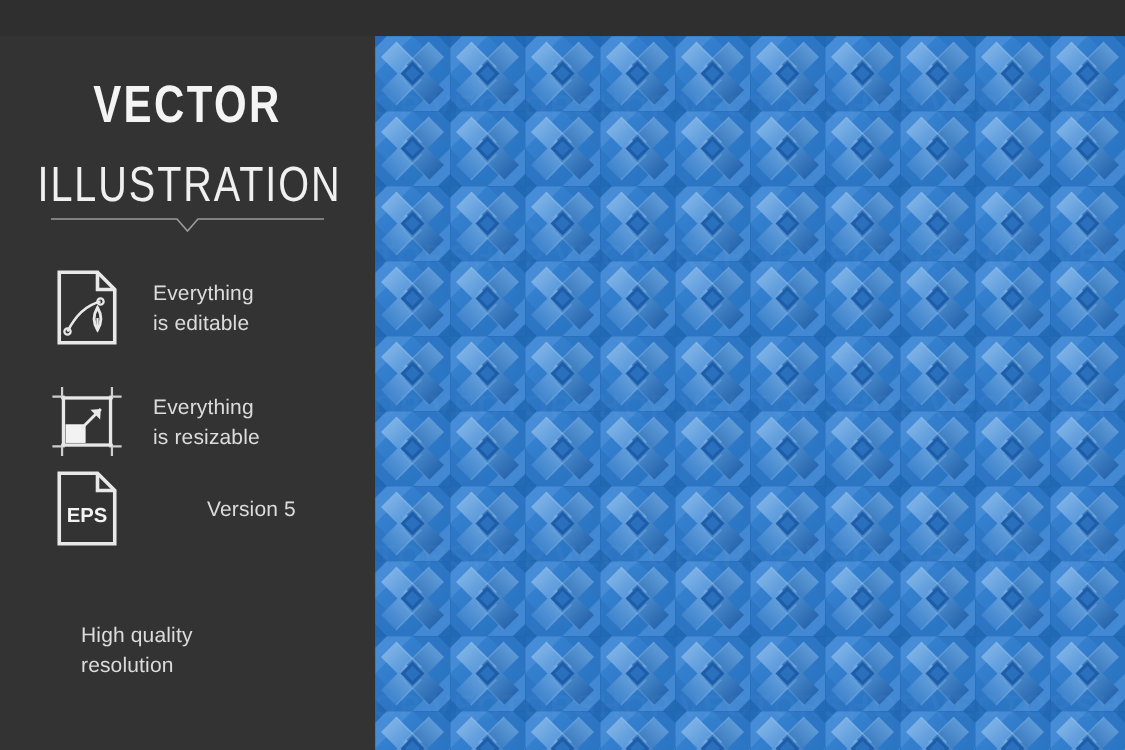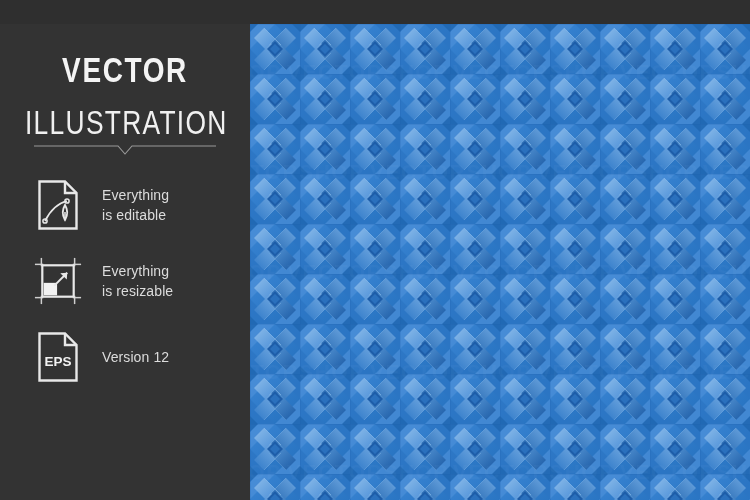--- a/index.html
+++ b/index.html
@@ -59,21 +59,21 @@
   }
 
   
   .feature-row{
     position:absolute;left:34px;
     width:200px;height:62px;
     display:flex;align-items:center;
   }
   #feature-row-0{top:150px;}
   #feature-row-1{top:226px;}
-  #feature-row-2{top:302px;}
+  #feature-row-2{top:284px;gap:36px;}
   #feature-row-3{top:378px;}
 
   .feature-icon{
     width:48px;height:56px;
     flex:0 0 48px;
     display:flex;align-items:center;justify-content:center;
   }
   .feature-text{
     margin-left:20px;
     color:#dcdcdc;
@@ -168,24 +168,26 @@
     </div>
 
     <div class="feature-row" id="feature-row-2">
       <div class="feature-icon">
         <svg width="42" height="52" viewBox="0 0 42 52" aria-hidden="true">
           <path d="M2.5 2.5 L28 2.5 L39.5 14 L39.5 49.5 L2.5 49.5 Z" fill="none" stroke="#e8e8e8" stroke-width="2.4" stroke-linejoin="miter"></path>
           <path d="M28 2.5 L28 14 L39.5 14" fill="none" stroke="#e8e8e8" stroke-width="2.4"></path>
           <text x="21" y="35" text-anchor="middle" font-family="Liberation Sans, sans-serif" font-size="13.5" font-weight="bold" fill="#f2f2f2">EPS</text>
         </svg>
       </div>
-      <div class="feature-text">Version 12</div>
+      <div class="feature-text">Version 5</div>
     </div>
 
     <div class="feature-row" id="feature-row-3">
+      <div class="feature-text">High quality
+resolution</div>
     </div>
 
   </div>
 
   <div id="pattern-panel">
     <svg id="pattern-svg" viewBox="0 0 500 500">
       <defs>
         <linearGradient id="gA" x1="0" y1="0" x2="1" y2="1">
           <stop offset="0%" stop-color="#8cbcea"></stop>
           <stop offset="100%" stop-color="#3b83d2"></stop>

